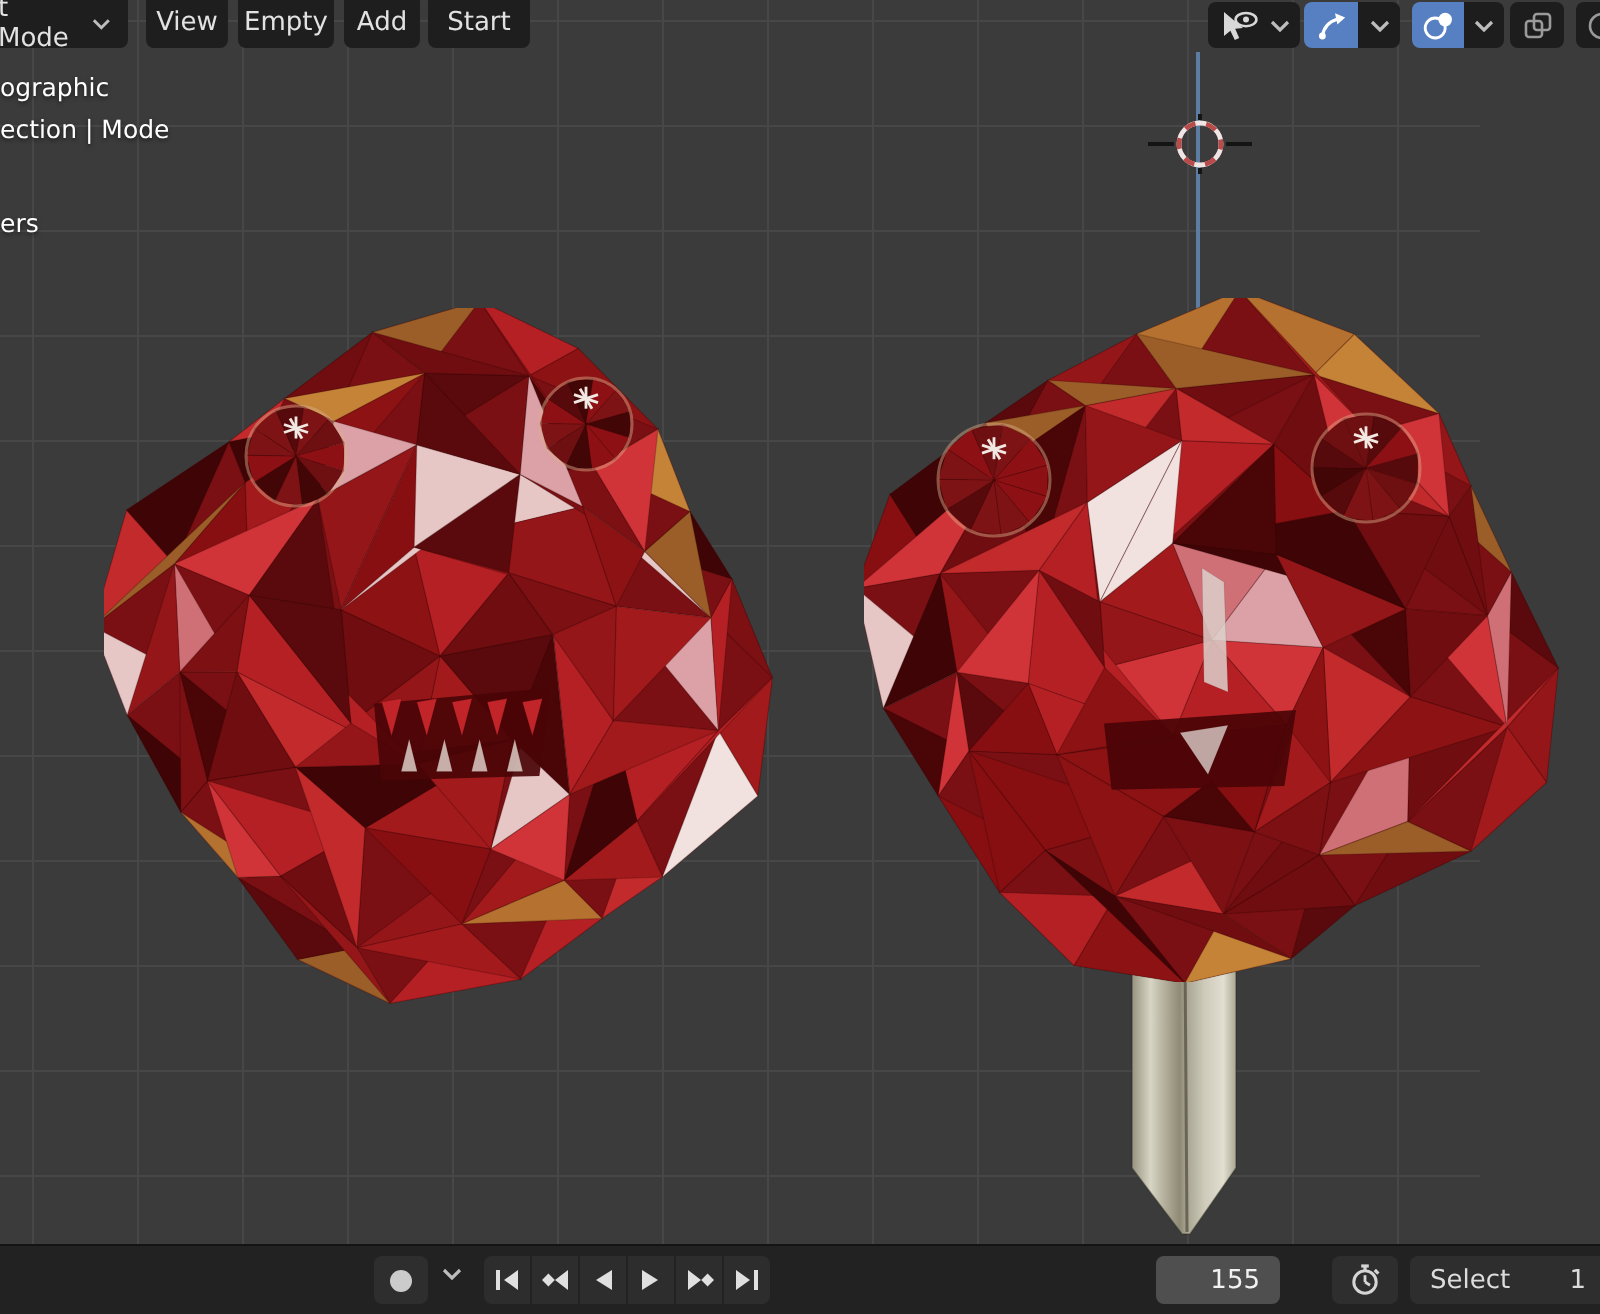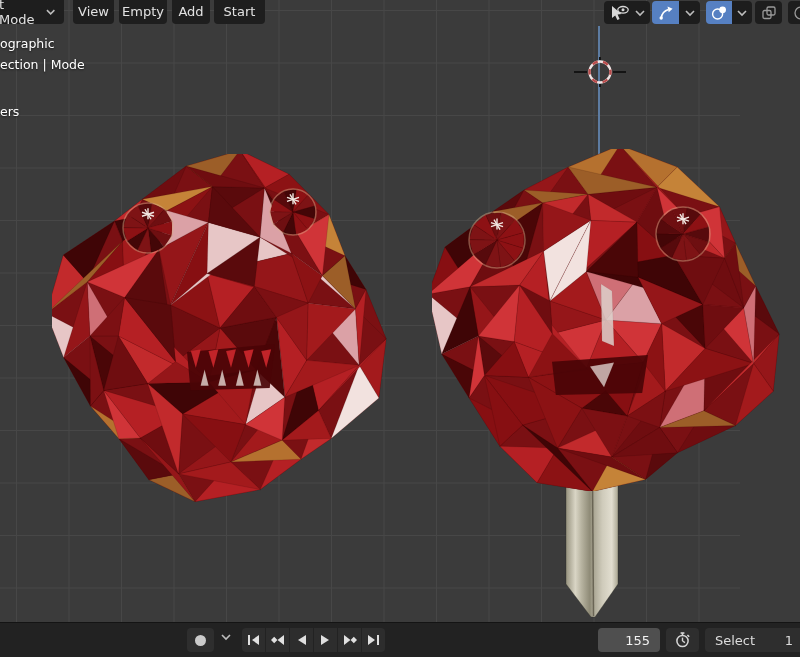--- a/index.html
+++ b/index.html
@@ -50,21 +50,21 @@
   #record-dot { width:11px; height:11px; border-radius:50%; background:#cbcbcb; }
   #record-chevron { position:absolute; left:216px; top:10px; }
   #play-cluster { position:absolute; left:242px; top:5px; display:flex; gap:1px; }
   .pb { width:23px; height:24px; background:#2d2d2d; display:flex;
     align-items:center; justify-content:center; }
   .pb:first-child { border-radius:4px 0 0 4px; }
   .pb:last-child { border-radius:0 4px 4px 0; }
   .pb svg { display:block; }
   .pb .g { fill:#e0e0e0; }
   #frame-field { left:578px; width:62px; border-radius:4px; background:#4f4f4f;
-    justify-content:flex-end; padding-right:10px; color:#f2f2f2; font-size:13px;margin-left:20px; }
+    justify-content:flex-end; padding-right:10px; color:#f2f2f2; font-size:13px; }
   #stopwatch-btn { left:666px; width:33px; border-radius:4px; }
   #start-field { left:705px; width:104px; border-radius:4px; background:#2e2e2e;
     justify-content:space-between; padding:0 16px 0 10px; color:#dcdcdc;
     font-size:13px; }
 </style>
 </head>
 <body>
 
 <div id="stage">
 

